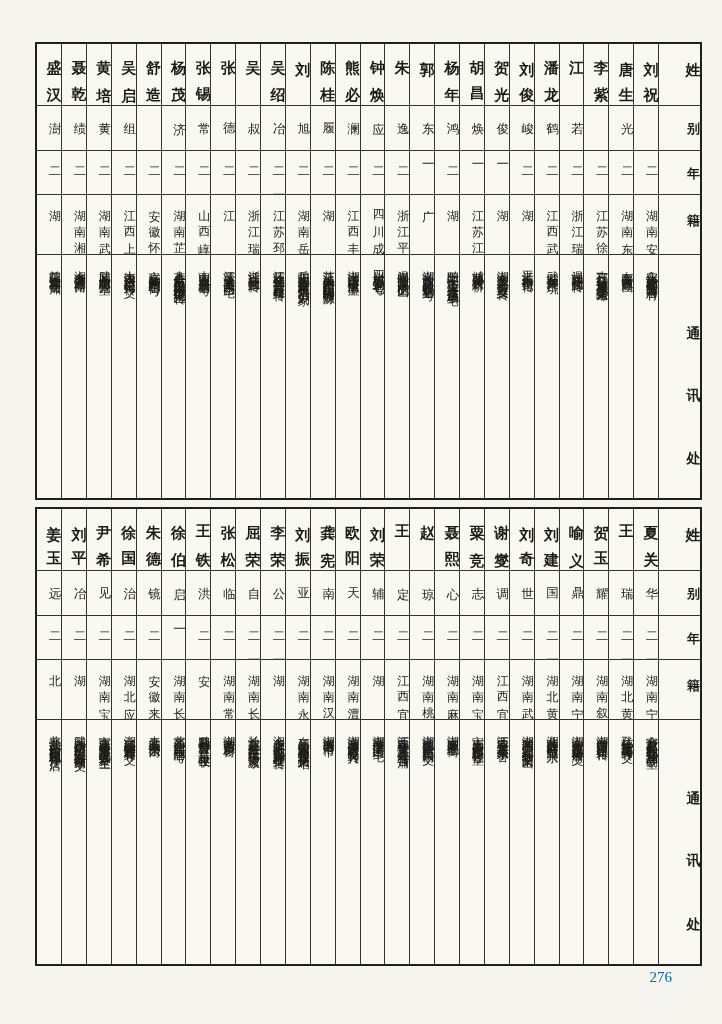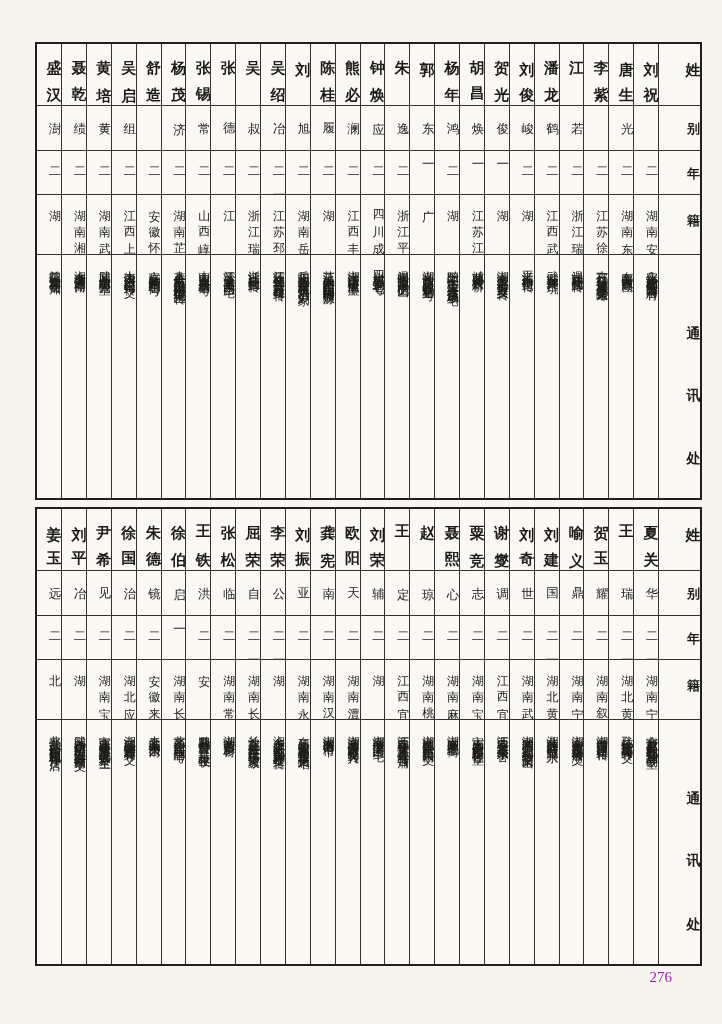--- a/index.html
+++ b/index.html
@@ -25,21 +25,21 @@
   .cell-address{ flex:1 1 auto; height:auto; font-size:12px; letter-spacing:1.5px;
                  border-bottom:none; text-align:start; text-align-last:auto; padding-top:6px; }
   .hcell{ font-weight:700; }
   .hcell.cell-name   { font-size:15px; padding:6px 0; }
   .hcell.cell-alias  { font-size:13px; padding:6px 0; }
   .hcell.cell-age    { font-size:13px; padding:6px 0; }
   .hcell.cell-native { font-size:13px; padding:9px 0; }
   .hcell.cell-address{ font-size:14px; padding:58px 0; letter-spacing:0;
                        text-align:justify; text-align-last:justify; text-justify:inter-character; }
   .page-number{ position:absolute; right:50px; bottom:38px; font-size:15px;
-                font-family:"Liberation Serif","DejaVu Serif",serif; color:#a21caf; }
+                font-family:"Liberation Serif","DejaVu Serif",serif; color:#0369a1; }
 </style>
 </head>
 <body>
 
 <div class="page">
   <div class="tables">
     <div class="dir-table" id="table-0">
         <div class="col header-col">
           <div class="cell hcell cell-name">姓名</div>
           <div class="cell hcell cell-alias">别号</div>

